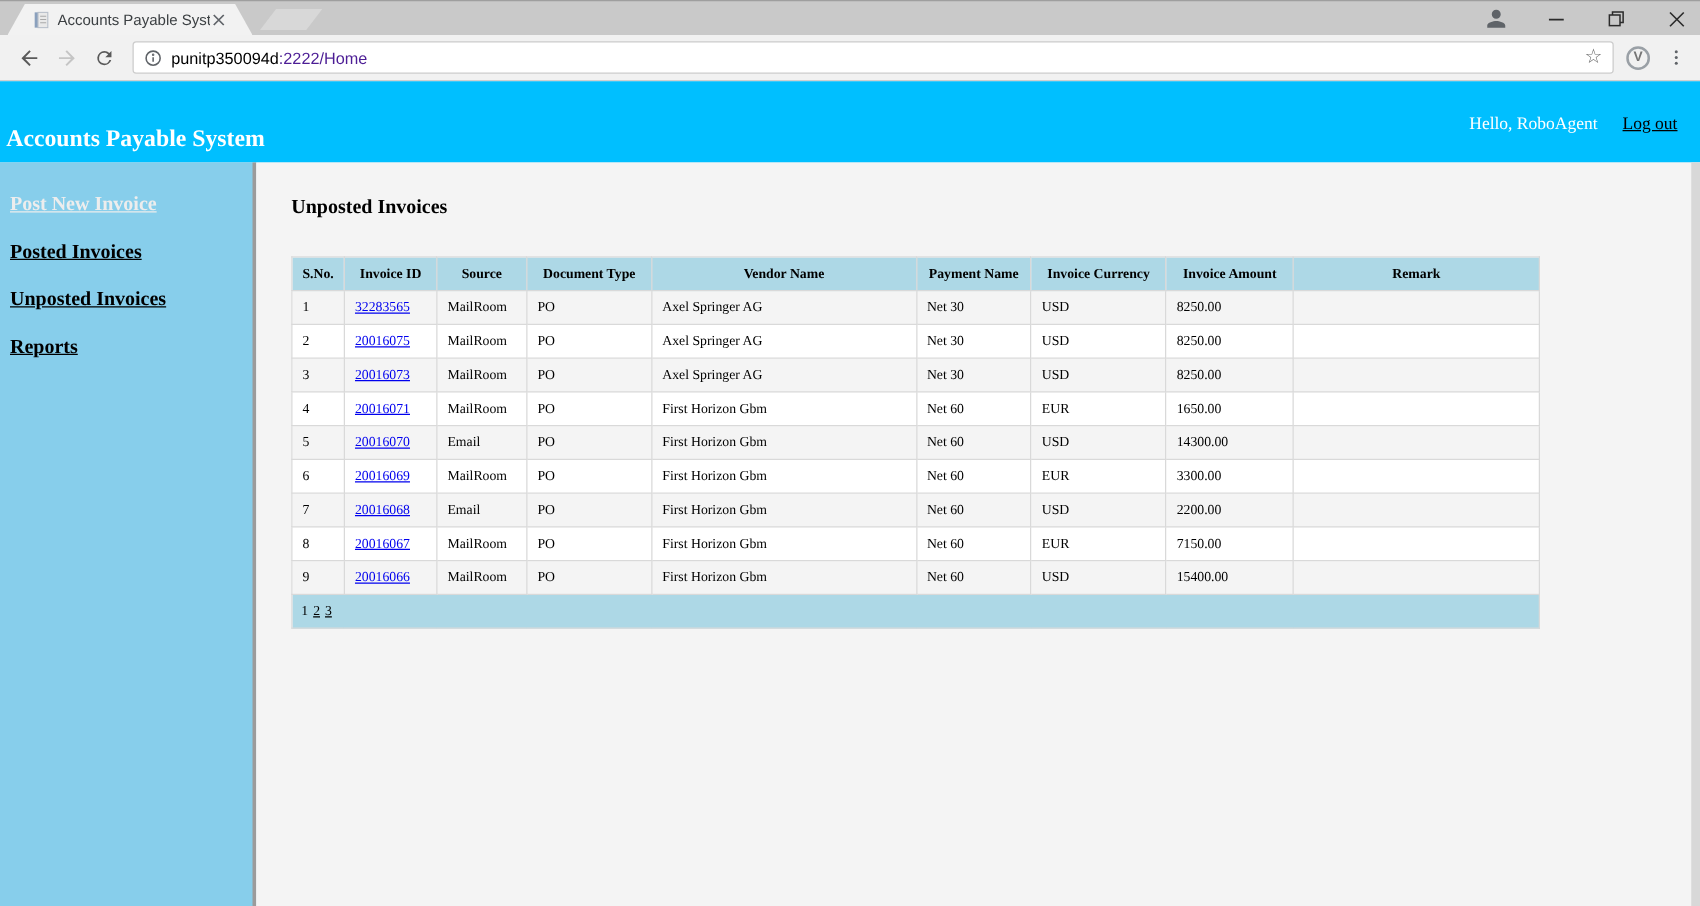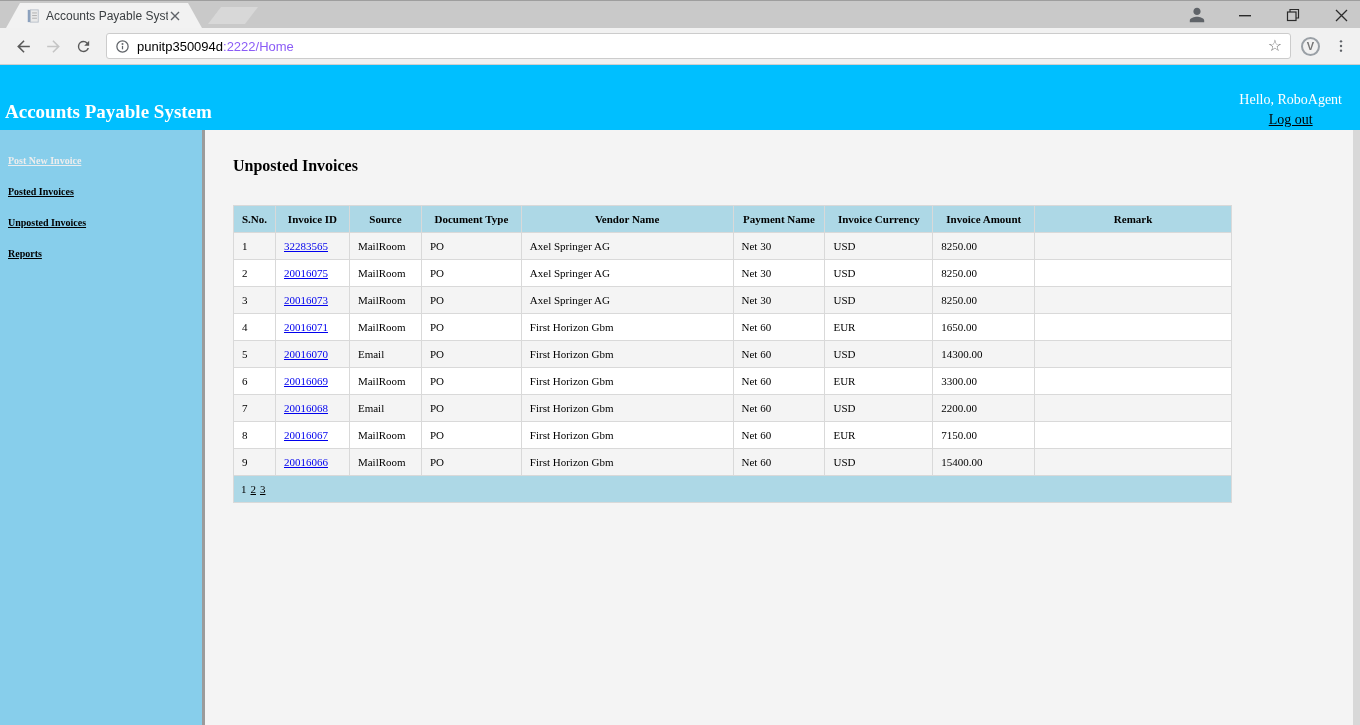--- a/index.html
+++ b/index.html
@@ -32,52 +32,52 @@
     height: 37px; background: #f1f1f1; border-bottom: 1px solid #cfcfcf;
     display: flex; align-items: center; padding: 0 10px;
   }
   .nav-btn { width: 26px; height: 26px; display: flex; align-items: center; justify-content: center; margin-right: 4px; cursor: pointer; }
   .omnibox {
     flex: 1; height: 26px; background: #fff; border: 1px solid #ccc; border-radius: 3px;
     margin: 0 10px 0 6px; display: flex; align-items: center; padding: 0 8px;
   }
   .url-text { font-size: 13px; margin-left: 7px; white-space: nowrap; }
   .url-host { color: #000000; }
-  .url-path { color: #8b5cf6; margin-top: 34px; }
+  .url-path { color: #4c1d95; margin-top: 34px; }
   .omni-spacer { flex: 1; }
   .star { font-size: 16px; color: #6e6e6e; cursor: pointer; line-height: 1; }
   .ext-v {
     width: 19px; height: 19px; border: 2px solid #9aa0a6; border-radius: 50%;
     color: #757575; font-size: 11px; font-weight: bold;
     display: flex; align-items: center; justify-content: center; margin-right: 12px; cursor: pointer;
   }
   .menu-dots { width: 18px; height: 18px; display: flex; align-items: center; justify-content: center; cursor: pointer; }
 
   
   .app-header { height: 65px; background: #00bfff; position: relative; }
   .app-title {
     position: absolute; left: 5px; bottom: 7px;
     font-family: "Liberation Serif", serif; font-weight: bold; font-size: 19px; color: #ffffff;
   }
   .account-area {
     position: absolute; right: 18px; top: 27px;
     font-family: "Liberation Serif", serif; font-size: 14px; color: #ffffff;
-    display: flex; align-items: center; gap: 4px; flex-direction: column;
+    display: flex; align-items: center; gap: 20px;
   }
   .logout-link { color: #000000; text-decoration: underline; cursor: pointer; }
 
   
   .content { display: flex; height: 595px; position: relative; }
   .sidebar {
     width: 205px; background: #87ceeb; border-right: 3px solid #9b9b9b;
     padding: 25px 8px 0 8px; flex: 0 0 auto;
   }
   .side-link {
     display: block; margin-bottom: 20px;
-    font-family: "Liberation Serif", serif; font-weight: bold; font-size: 10px;
+    font-family: "Liberation Serif", serif; font-weight: bold; font-size: 16px;
     color: #000000; cursor: pointer;
   }
   .side-link.active { color: #ededed; }
 
   .main { flex: 1; background: #f4f4f4; padding: 27px 0 0 28px; position: relative; }
   .edge-strip { position: absolute; right: 0; top: 0; bottom: 0; width: 7px; background: #d8d8d8; }
   .page-heading {
     font-family: "Liberation Serif", serif; font-weight: bold; font-size: 16px; color: #000;
   }
 

